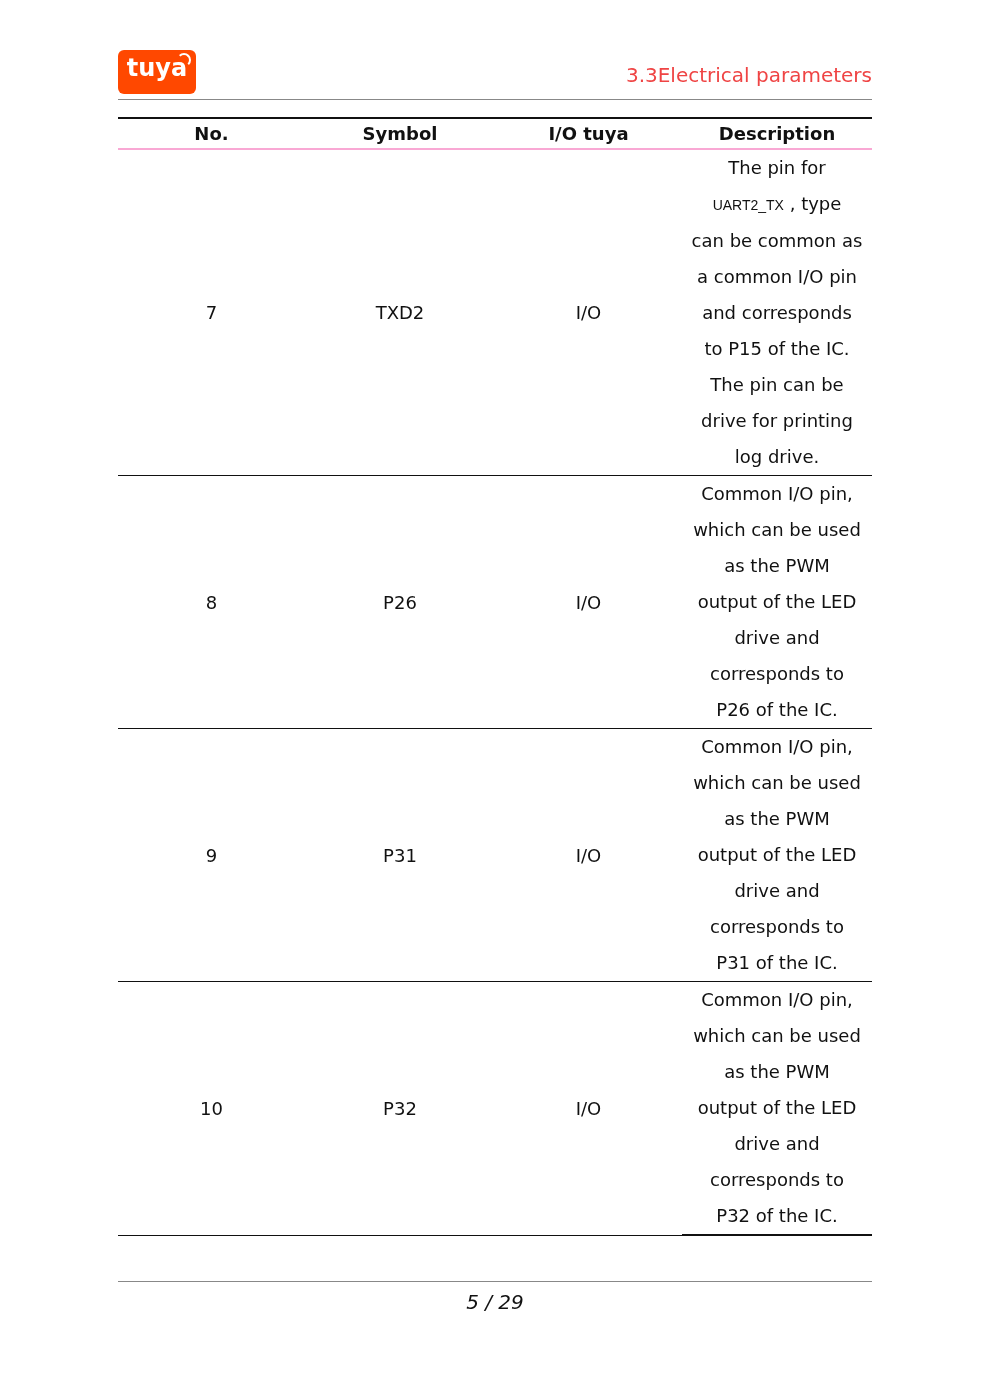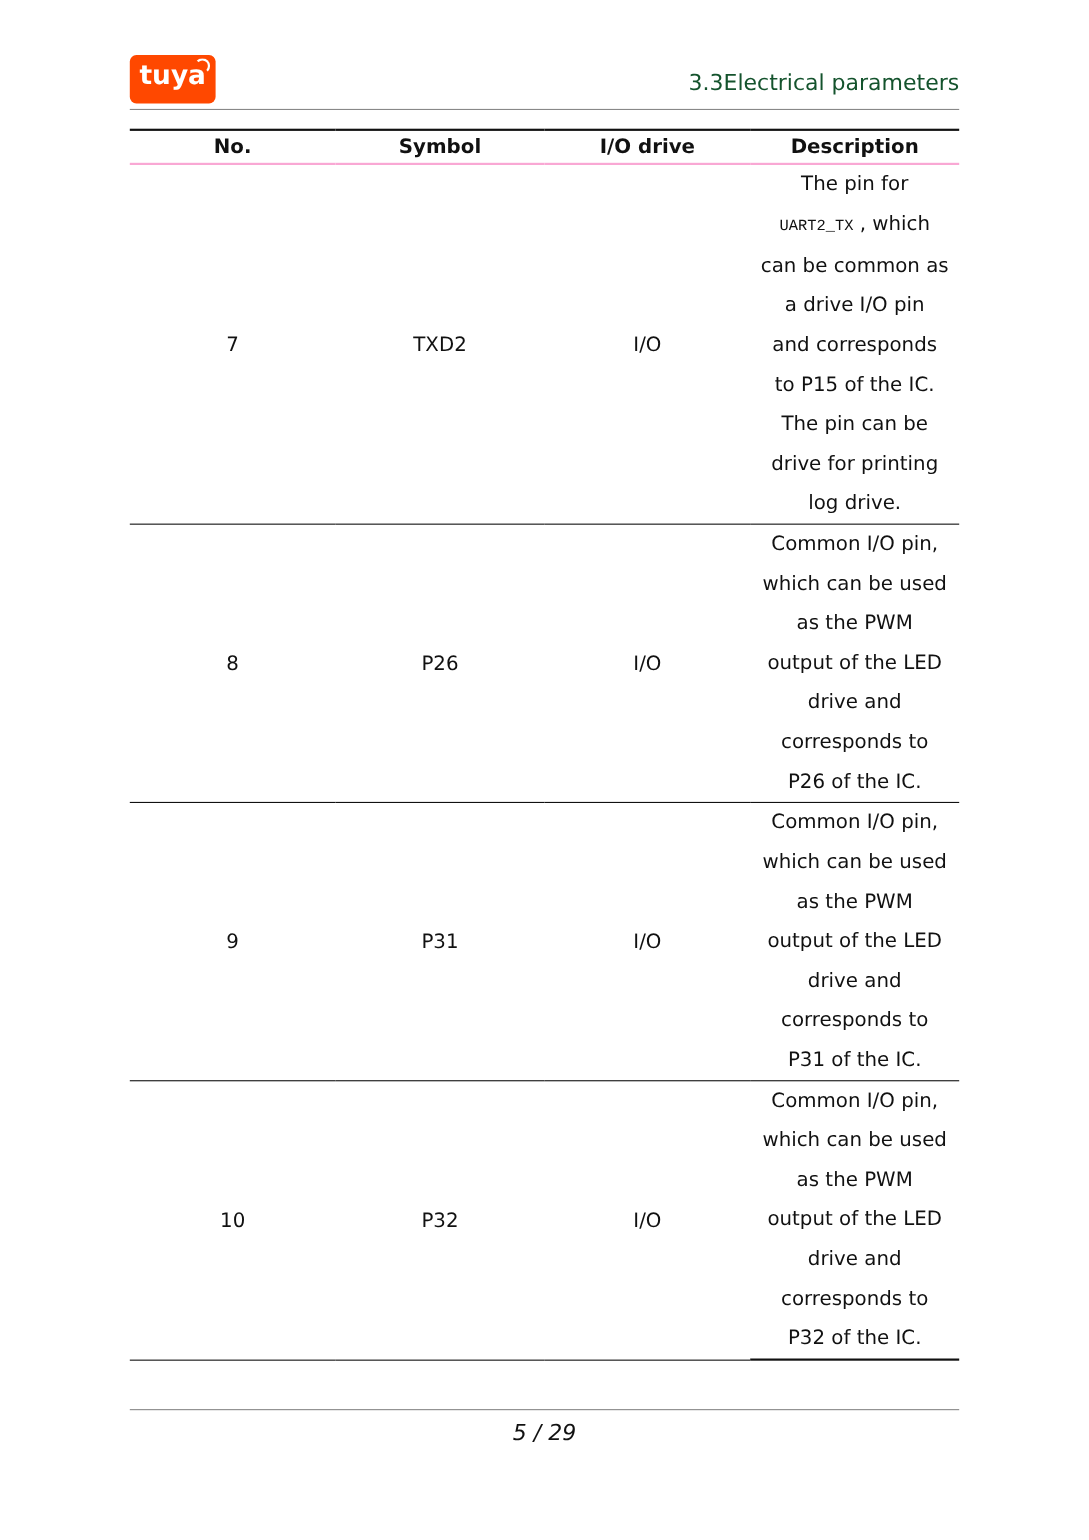--- a/index.html
+++ b/index.html
@@ -1,60 +1,60 @@
 <!DOCTYPE html>
 <html><head>
 <meta charset="utf-8">
 <style>
   html, body { margin:0; padding:0; background:#ffffff; }
   body { width:990px; height:1400px; position:relative; font-family:"DejaVu Sans", sans-serif; color:#111; overflow:hidden; }
   .logo { position:absolute; left:118px; top:50px; width:78px; height:44px; background:#ff4800; border-radius:6px; color:#fff; font-weight:bold; font-size:24px; line-height:36px; text-align:center; letter-spacing:0px; }
   .logo .wifi { position:absolute; right:5px; top:3px; width:10px; height:10px; border:2px solid #fff; border-left-color:transparent; border-bottom-color:transparent; border-radius:50%; }
-  .header-title { position:absolute; right:118px; top:63px; font-size:20px; color:#14532d; }
+  .header-title { position:absolute; right:118px; top:63px; font-size:20px; color:#ef4444; }
   .header-rule { position:absolute; left:118px; width:754px; top:99px; height:1px; background:#888; }
   table { position:absolute; left:118px; top:117px; width:754px; border-collapse:collapse; font-size:18px; }
   thead th { font-weight:bold; height:29px; padding:0; border-top:2px solid #111; border-bottom:2px solid #f9a8d4; text-align:center; font-size:18px; }
   tbody td { text-align:center; padding:0; vertical-align:middle; border-bottom:1.5px solid #111; }
   td.desc { line-height:36px; width:190px;margin-top:36px; }
   td.no { width:187px; }
   td.sym { width:190px; }
   td.io { width:187px; }
-  .mono { font-family:Liberation Mono, monospace; font-size:14px; }
+  .mono { font-family:Liberation Sans, sans-serif; font-size:14px; }
   .footer-rule { position:absolute; left:118px; width:754px; top:1281px; height:1px; background:#888; }
   .page-num { position:absolute; left:0; width:990px; top:1290px; text-align:center; font-size:20px;font-style:italic; }
 </style>
 </head>
 <body>
 
 <div class="logo">
   <span>tuya</span>
   <span class="wifi"></span>
 </div>
 <div class="header-title">3.3Electrical parameters</div>
 <div class="header-rule"></div>
 
 <table>
   <thead>
     <tr>
       <th>No.</th>
       <th>Symbol</th>
-      <th>I/O drive</th>
+      <th>I/O tuya</th>
       <th>Description</th>
     </tr>
   </thead>
   <tbody>
     <tr style="height:318px;">
       <td class="no">7</td>
       <td class="sym">TXD2</td>
       <td class="io">I/O</td>
       <td class="desc">
         <div>The pin for</div>
-        <div><span class="mono">UART2_TX</span> <span>, which</span></div>
+        <div><span class="mono">UART2_TX</span> <span>, type</span></div>
         <div>can be common as</div>
-        <div>a drive I/O pin</div>
+        <div>a common I/O pin</div>
         <div>and corresponds</div>
         <div>to P15 of the IC.</div>
         <div>The pin can be</div>
         <div>drive for printing</div>
         <div>log drive.</div>
       </td>
     </tr>
     <tr style="height:246px;">
       <td class="no">8</td>
       <td class="sym">P26</td>

